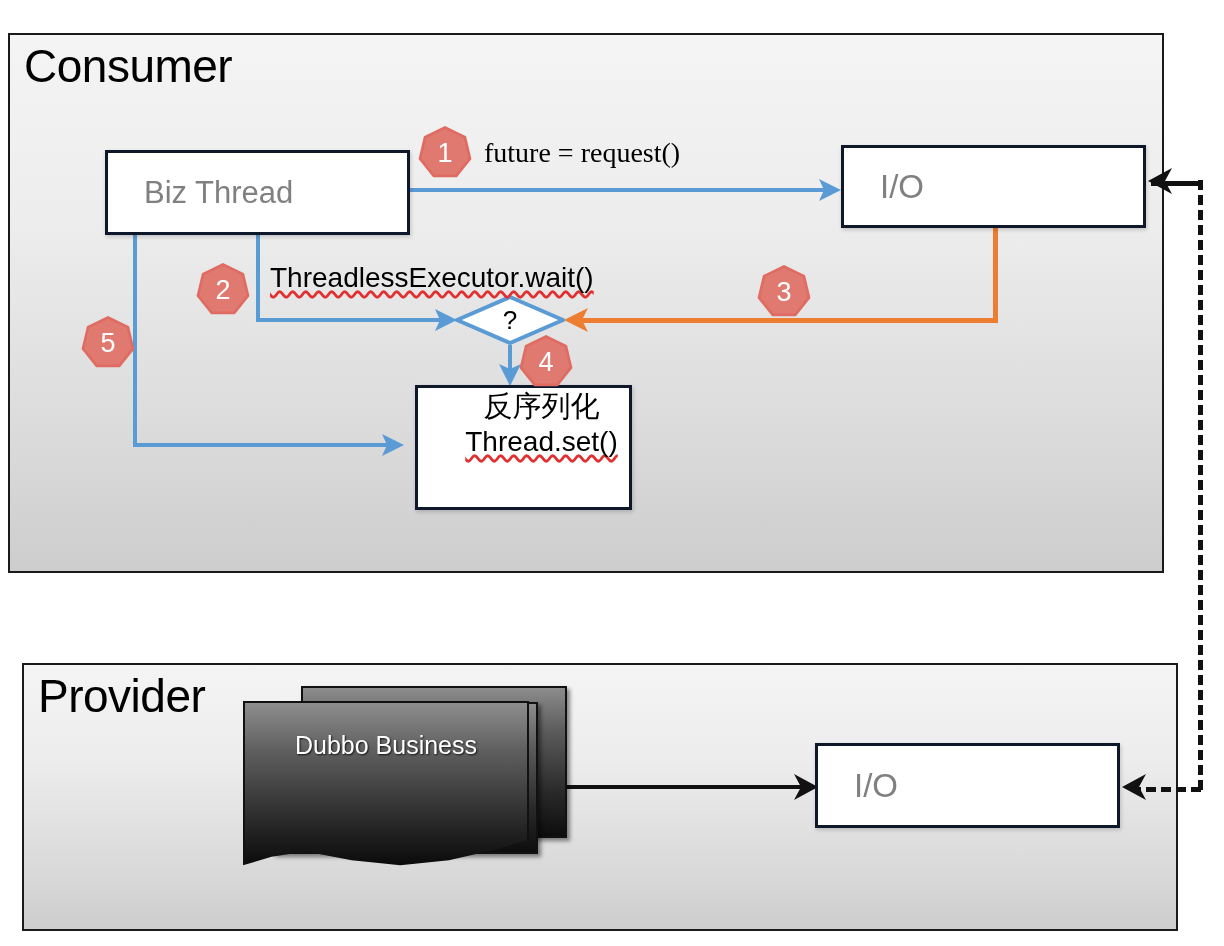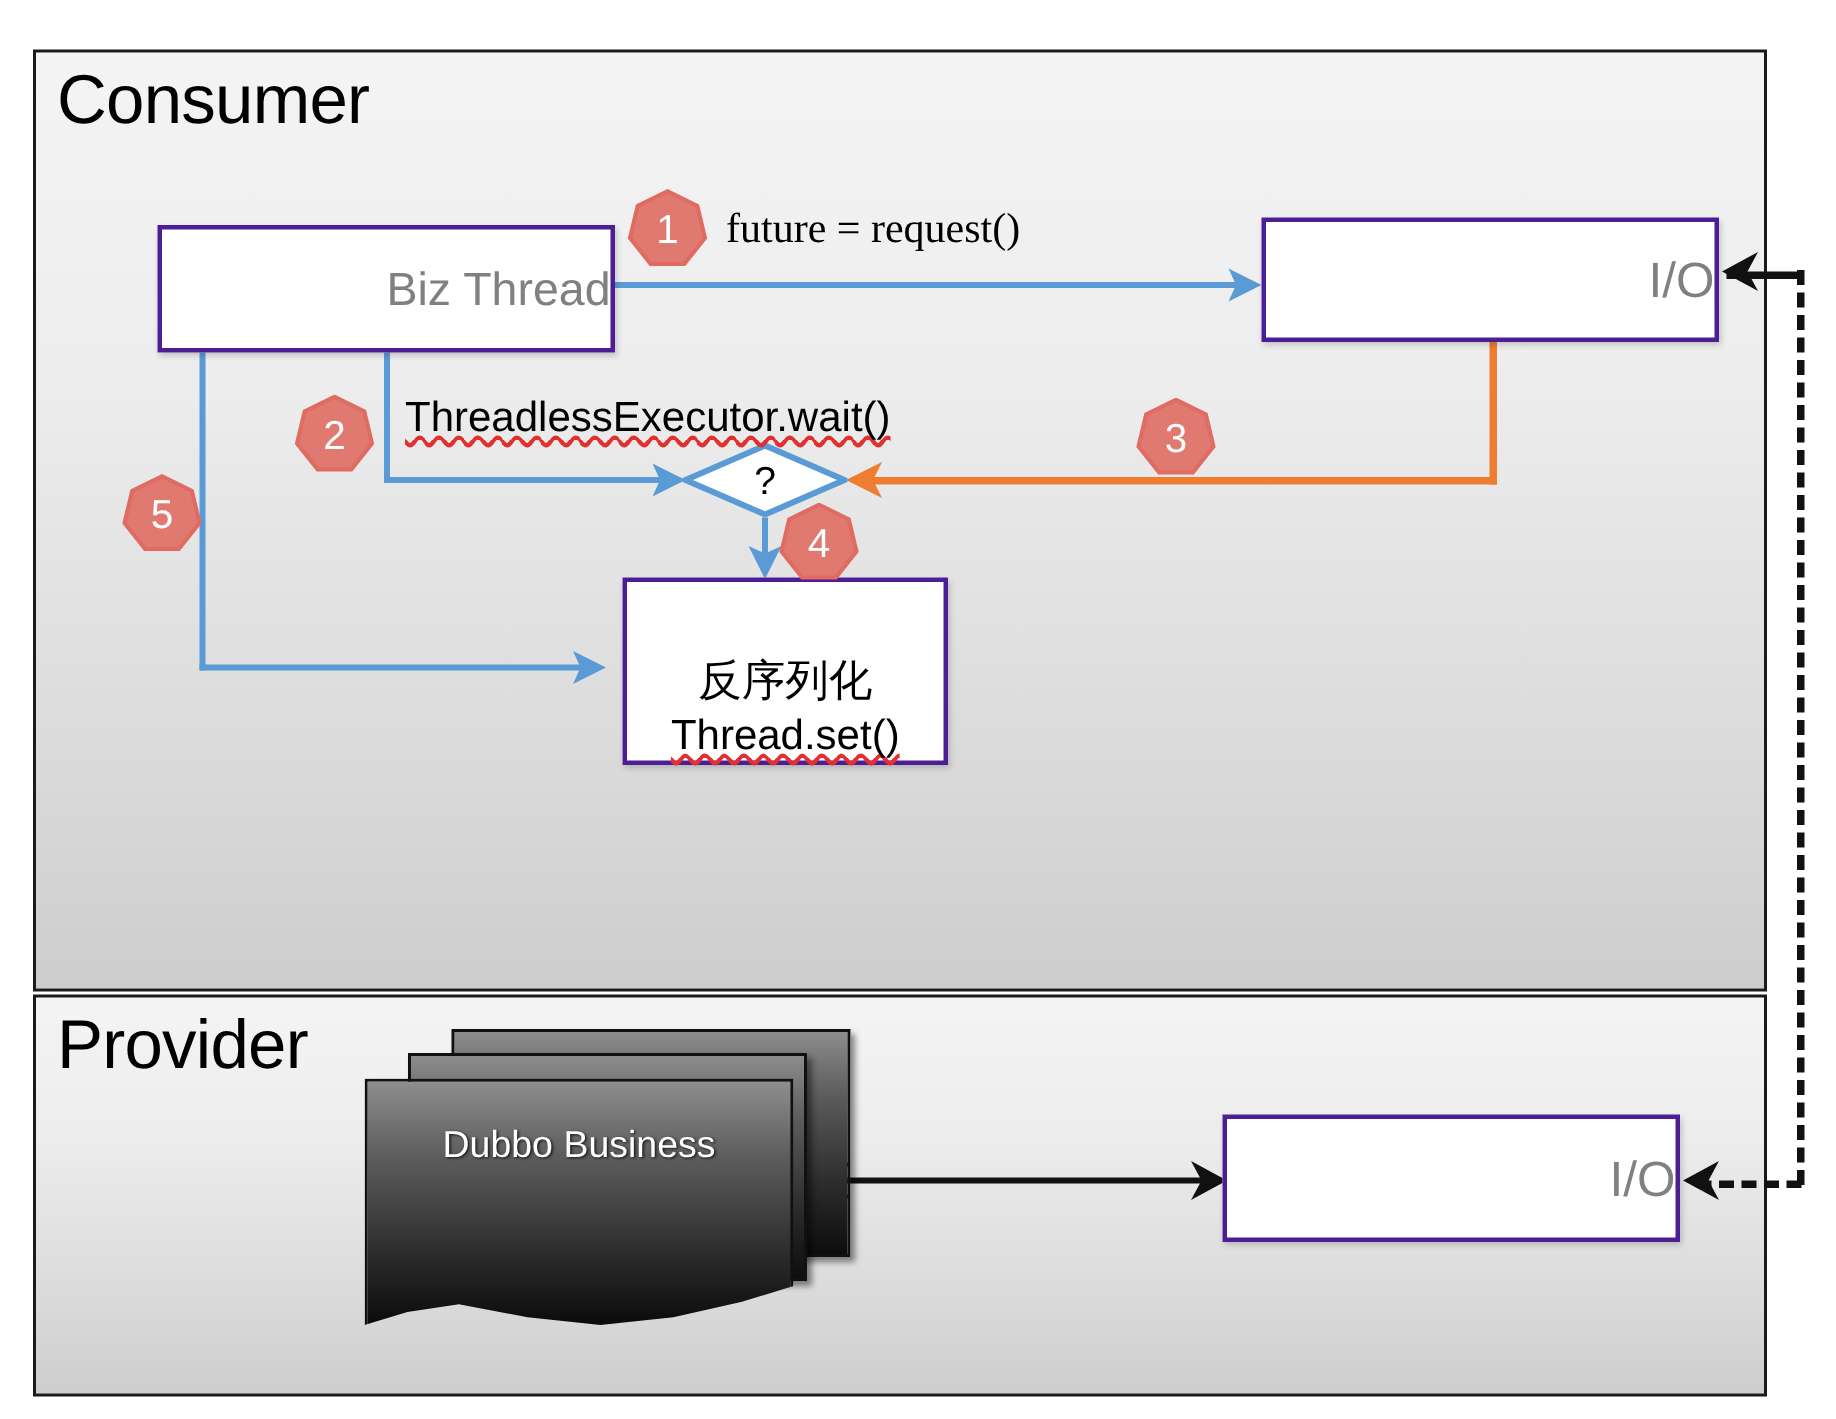--- a/index.html
+++ b/index.html
@@ -17,45 +17,46 @@
     background: #ffffff;
     overflow: hidden;
   }
   
   .panel {
     position: absolute;
     border: 2px solid #1a1a1a;
     background: linear-gradient(to bottom, #f4f4f4 0%, #ededed 35%, #d8d8d8 80%, #cdcdcd 100%);
     box-sizing: border-box;
   }
-  #consumer-panel { left: 22px; top: 33px; width: 1156px; height: 628px; }
+  #consumer-panel { left: 8px; top: 33px; width: 1156px; height: 540px; }
   #provider-panel { left: 22px; top: 663px; width: 1156px; height: 268px; }
   .panel-title {
     position: absolute;
     left: 14px;
     top: 4px;
     font-size: 46px;
     font-weight: 400;
     color: #000000;
     letter-spacing: -0.5px;
     font-family: "Liberation Sans", sans-serif;
   }
   
   .pbox {
     position: absolute;
     box-sizing: border-box;
     background: #ffffff;
-    border: 3px solid #4c1d95;
+    border: 3px solid #0f172a;
     display: flex;
     align-items: center;
-    justify-content: flex-end;
+    justify-content: flex-start;
     text-align: center;
     color: #808080;
     font-size: 31px;
     box-shadow: 1px 2px 4px rgba(0,0,0,0.18);
+    padding-left: 36px;
   }
   #biz-thread-box { left: 105px; top: 150px; width: 305px; height: 85px; }
   #io-consumer-box { left: 841px; top: 145px; width: 305px; height: 83px; font-size: 33px; }
   #io-provider-box { left: 815px; top: 743px; width: 305px; height: 85px; font-size: 33px; }
 
   
   #deser-box {
     left: 403px; top: 385px; width: 217px; height: 125px;
     color: #000000;
     font-size: 28px;
@@ -135,21 +136,21 @@
   #dubbo-stack { position: absolute; left: 243px; top: 686px; width: 320px; height: 202px; }
   .stack-card {
     position: absolute;
     border: 2px solid #111;
     background: linear-gradient(to bottom, #8c8c8c 0%, #5a5a5a 30%, #2a2a2a 70%, #0d0d0d 100%);
     box-shadow: 3px 3px 4px rgba(0,0,0,0.45);
   }
   #stack-back  { left: 58px; top: 0px;  width: 262px; height: 148px; }
   #stack-mid   { left: 29px; top: 16px; width: 262px; height: 148px; }
   #stack-front {
-    left: 0px; top: 33px; width: 282px; height: 169px;
+    left: 0px; top: 15px; width: 282px; height: 169px;
     border: 2px solid #111;
     background: linear-gradient(to bottom, #8e8e8e 0%, #5f5f5f 28%, #2c2c2c 68%, #060606 100%);
     
     clip-path: polygon(0% 0%, 100% 0%, 100% 80%, 88% 86%, 72% 92%, 55% 95%, 38% 92%,
                        22% 87%, 10% 90%, 0% 95%);
   }
   #stack-front .slabel {
     position: absolute;
     left: 0; top: 26px; width: 282px;
     text-align: center;

